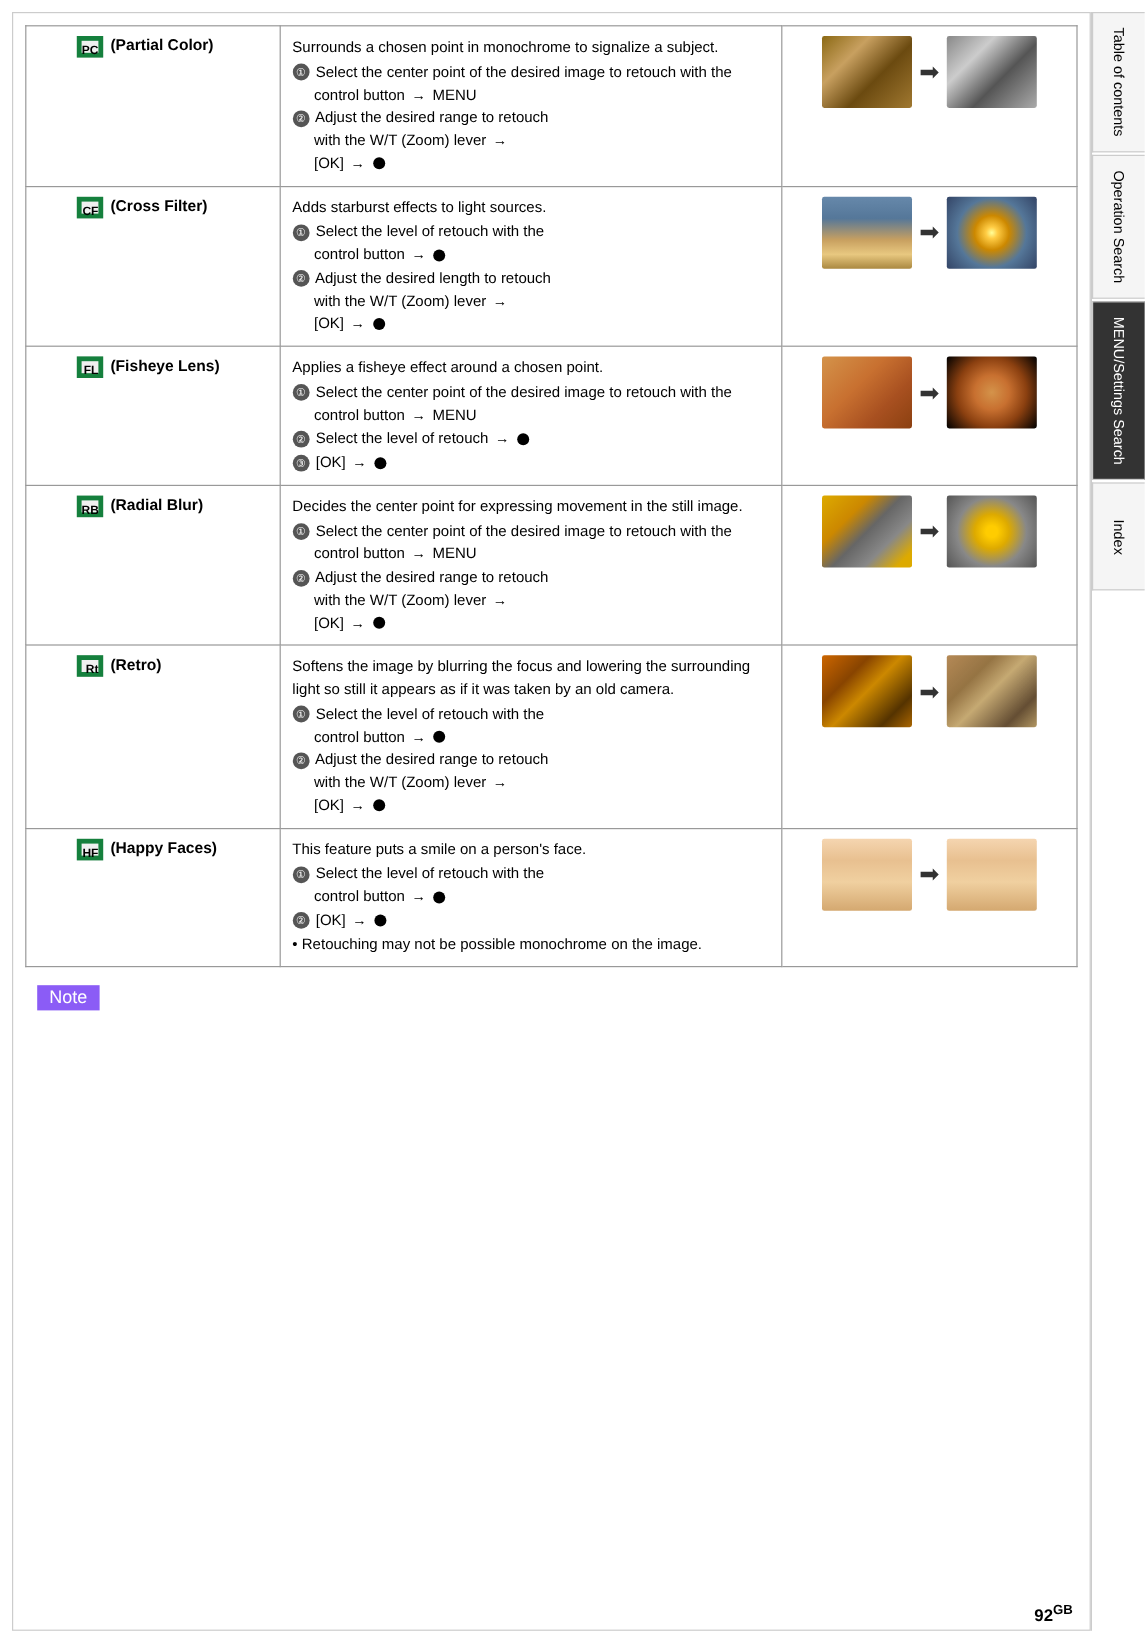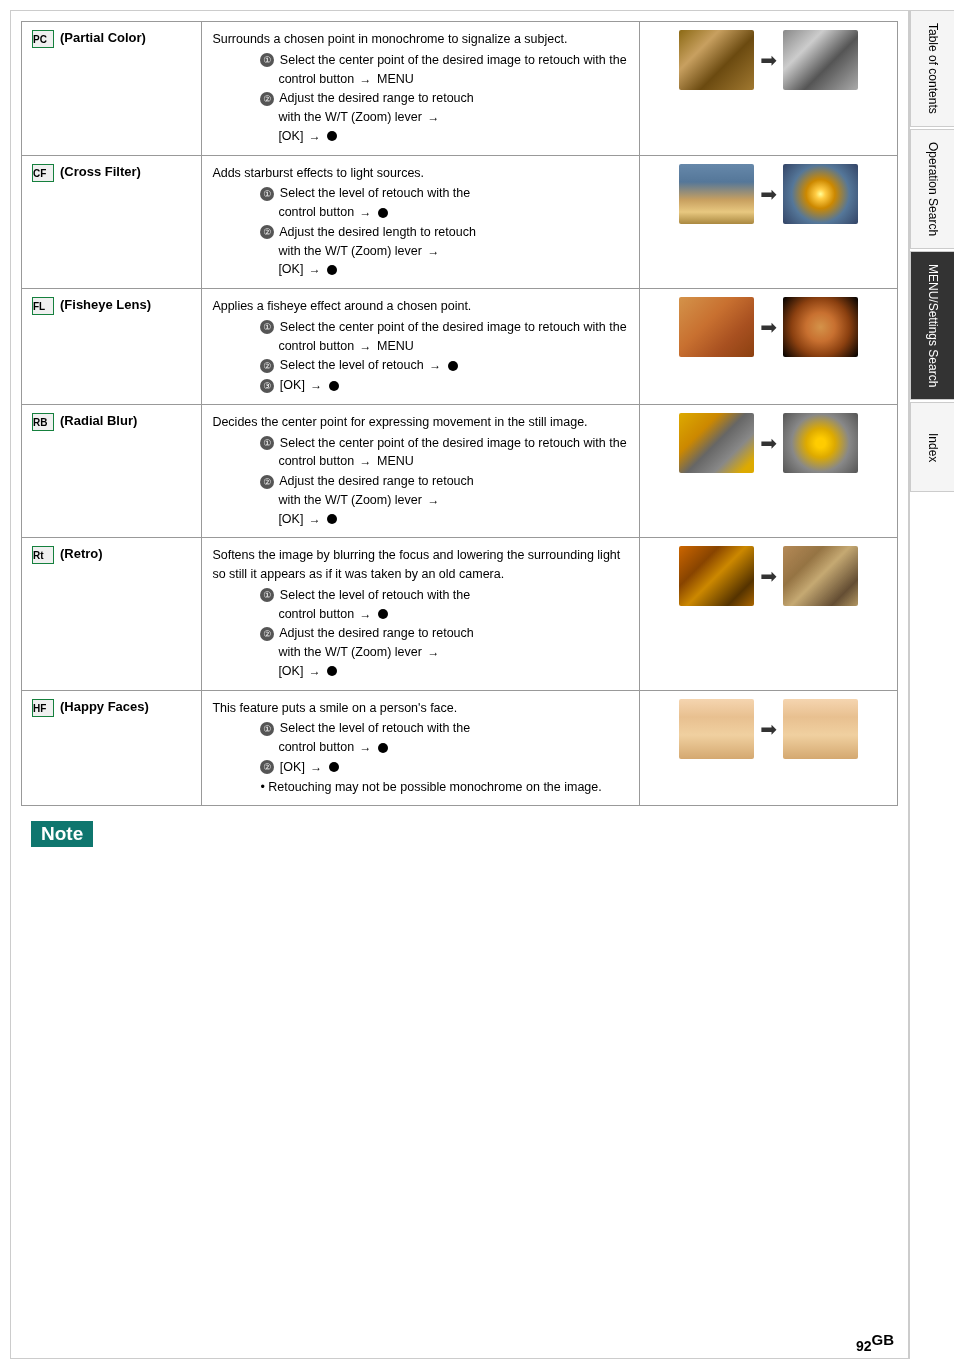--- a/index.html
+++ b/index.html
@@ -151,25 +151,25 @@
       font-size: 12px;
     }
 
     .note-section {
       margin-top: 10px;
       padding: 5px 10px;
     }
 
     .note-badge {
       display: inline-block;
-      background: #0f766e;
+      background: #8b5cf6;
       color: white;
-      font-weight: bold;
+      font-weight: normal;
       padding: 2px 10px;
-      font-size: 19px;
+      font-size: 15px;
       margin-bottom: 6px;
     }
 
     .note-text {
       font-size: 12.5px;
     }
 
     
     .right-sidebar {
       width: 45px;
@@ -203,57 +203,57 @@
 
     .page-num {
       position: absolute;
       bottom: 15px;
       right: 60px;
       font-size: 14px;
       font-weight: bold;
     }
 
     .gb-label {
-      font-size: 15px;
+      font-size: 11px;
       vertical-align: super;
     }
 
     ul.desc-list {
       list-style: none;
       padding: 0;
     }
 
     ul.desc-list li {
       margin-bottom: 1px;
-      margin-left: 48px;
     }
 
     .indent {
       padding-left: 18px;
       text-align: right;
     }
 
     .feature-name-inner {
       display: flex;
       align-items: flex-start;
       gap: 4px;
       font-weight: bold;
     }
 
     .icon-box {
       display: inline-block;
-      border: 1px solid #15803d;
+      border: 4px solid #15803d;
       width: 22px;
       height: 18px;
-      text-align: left;
+      text-align: right;
       line-height: 18px;
       font-size: 10px;
       background: #f0f0f0;
       flex-shrink: 0;
       margin-right: 2px;
+      margin-left: 32px;
     }
   </style>
 </head>
 <body>
 
 <div class="page-wrapper">
   <div class="main-content">
     <table class="feature-table">
       <tbody>
 

